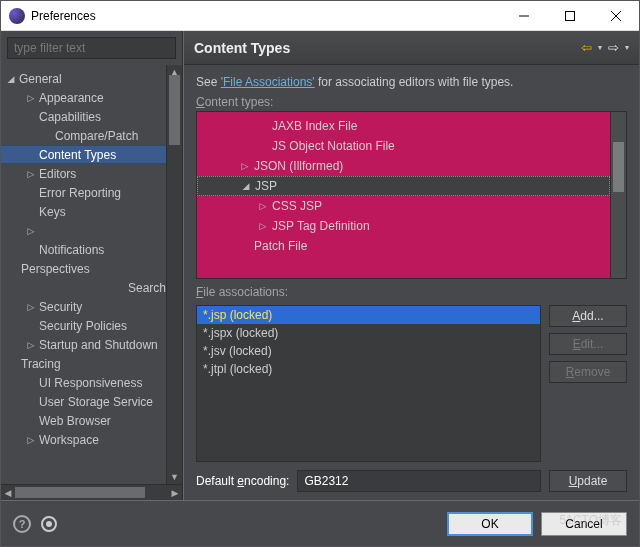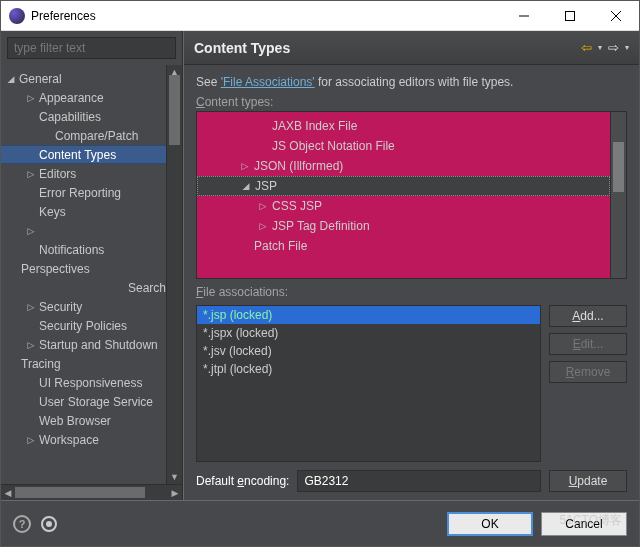--- a/index.html
+++ b/index.html
@@ -33,21 +33,21 @@
   .ct-box { border: 1px solid #2e2e2e; background: #be185d; height: 168px; display: flex; }
   .ct-tree { flex: 1; overflow: hidden; padding-top: 4px; color: #ccc; }
   .ct-scroll { width: 16px; background: #4b4c4e; border-left:1px solid #2e2e2e; position:relative; }
   .ct-scroll .thumb { position:absolute; left:2px; right:2px; top:30px; height:50px; background:#7a7b7d; }
   .ct-row { height: 20px; display: flex; align-items: center; white-space: nowrap; }
   .ct-row.sel { border: 1px dotted #888; background: #3f4042; }
   .ct-row .exp { width: 12px; display:inline-flex; align-items:center; justify-content:center; color:#bbb; font-size:9px; margin-right:3px; }
   .assoc-area { display: flex; gap: 8px; margin-top: 4px; flex: 1; min-height: 0; }
   .assoc-list { flex: 1; border: 1px solid #2e2e2e; background: #3a3b3d; overflow: hidden; }
   .assoc-row { height: 18px; padding: 0 6px; display: flex; align-items: center; color: #ccc; }
-  .assoc-row.sel { background: #2b6cd4; color: #86efac; }
+  .assoc-row.sel { background: #2b6cd4; color: #fde047; }
   .btn-col { width: 78px; display: flex; flex-direction: column; gap: 6px; }
   .btn { height: 22px; background: #4b4c4e; border: 1px solid #2e2e2e; color: #ddd; display: flex; align-items: center; justify-content: center; font-size: 12px; }
   .btn.disabled { color: #777; }
   .btn .ul { text-decoration: underline; }
   .enc-row { display: flex; align-items: center; gap: 8px; margin-top: 8px; }
   .enc-input { flex: 1; height: 22px; background: #3a3b3d; border: 1px solid #2e2e2e; color: #fff; padding: 0 6px; display:flex; align-items:center; }
   .hscroll { height: 16px; background: #3b3c3e; border-top:1px solid #2e2e2e; display:flex; }
   .hscroll .arr { width:14px; display:flex; align-items:center; justify-content:center; color:#aaa; font-size:9px; }
   .hscroll .track { flex:1; position:relative; }
   .hscroll .thumb { position:absolute; top:2px; bottom:2px; left:0; width:130px; background:#6a6b6d; }

